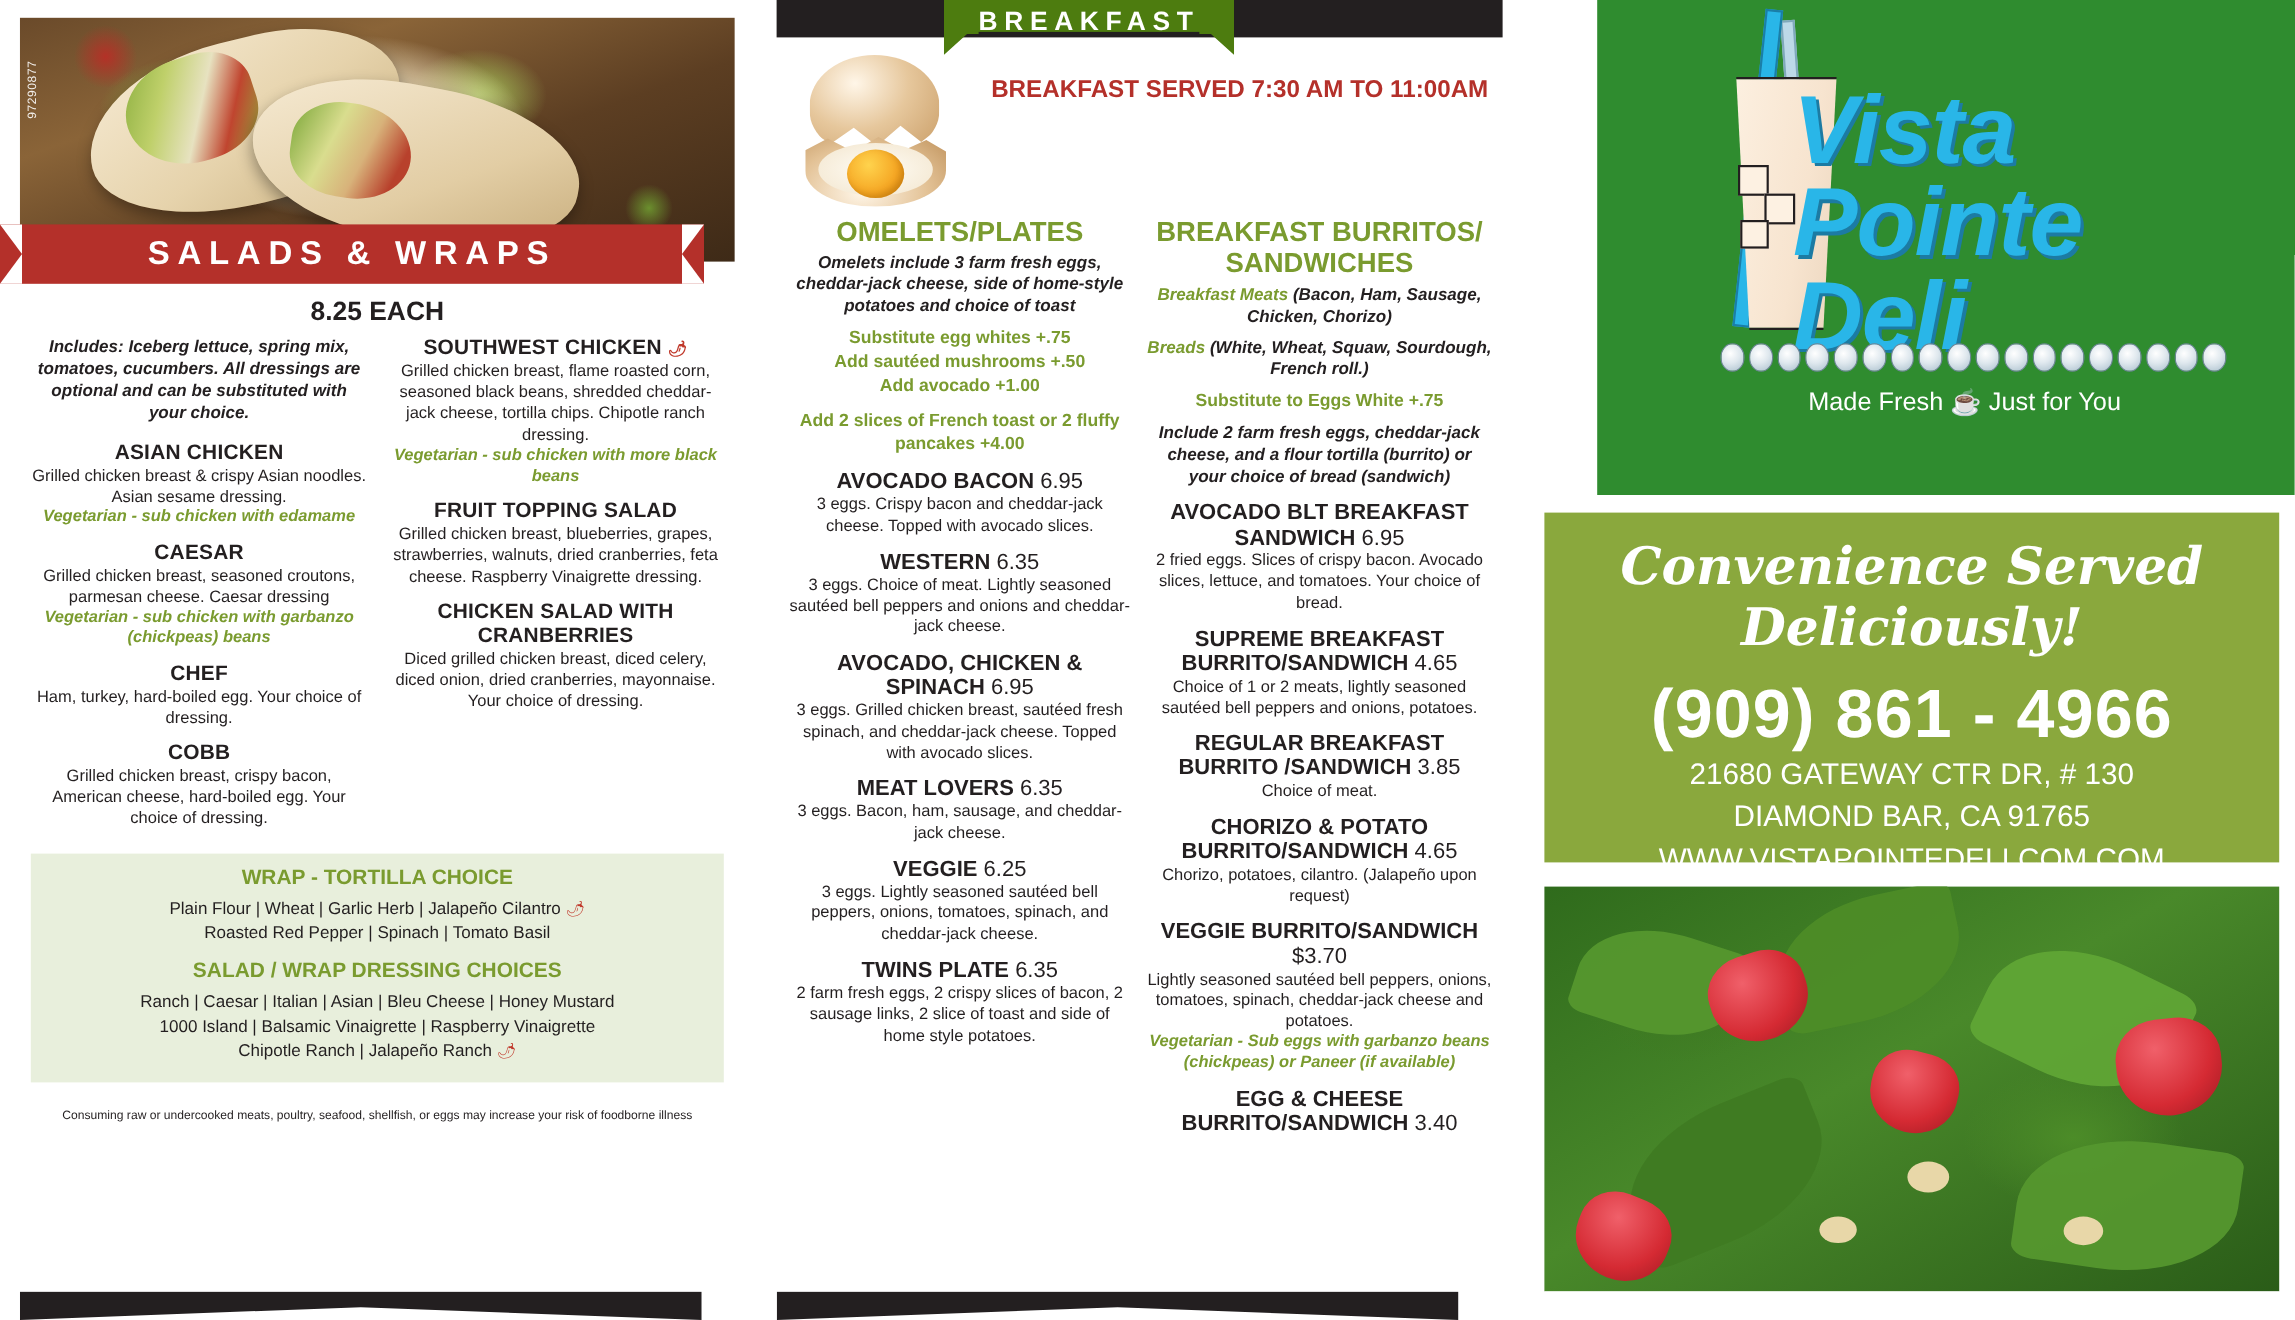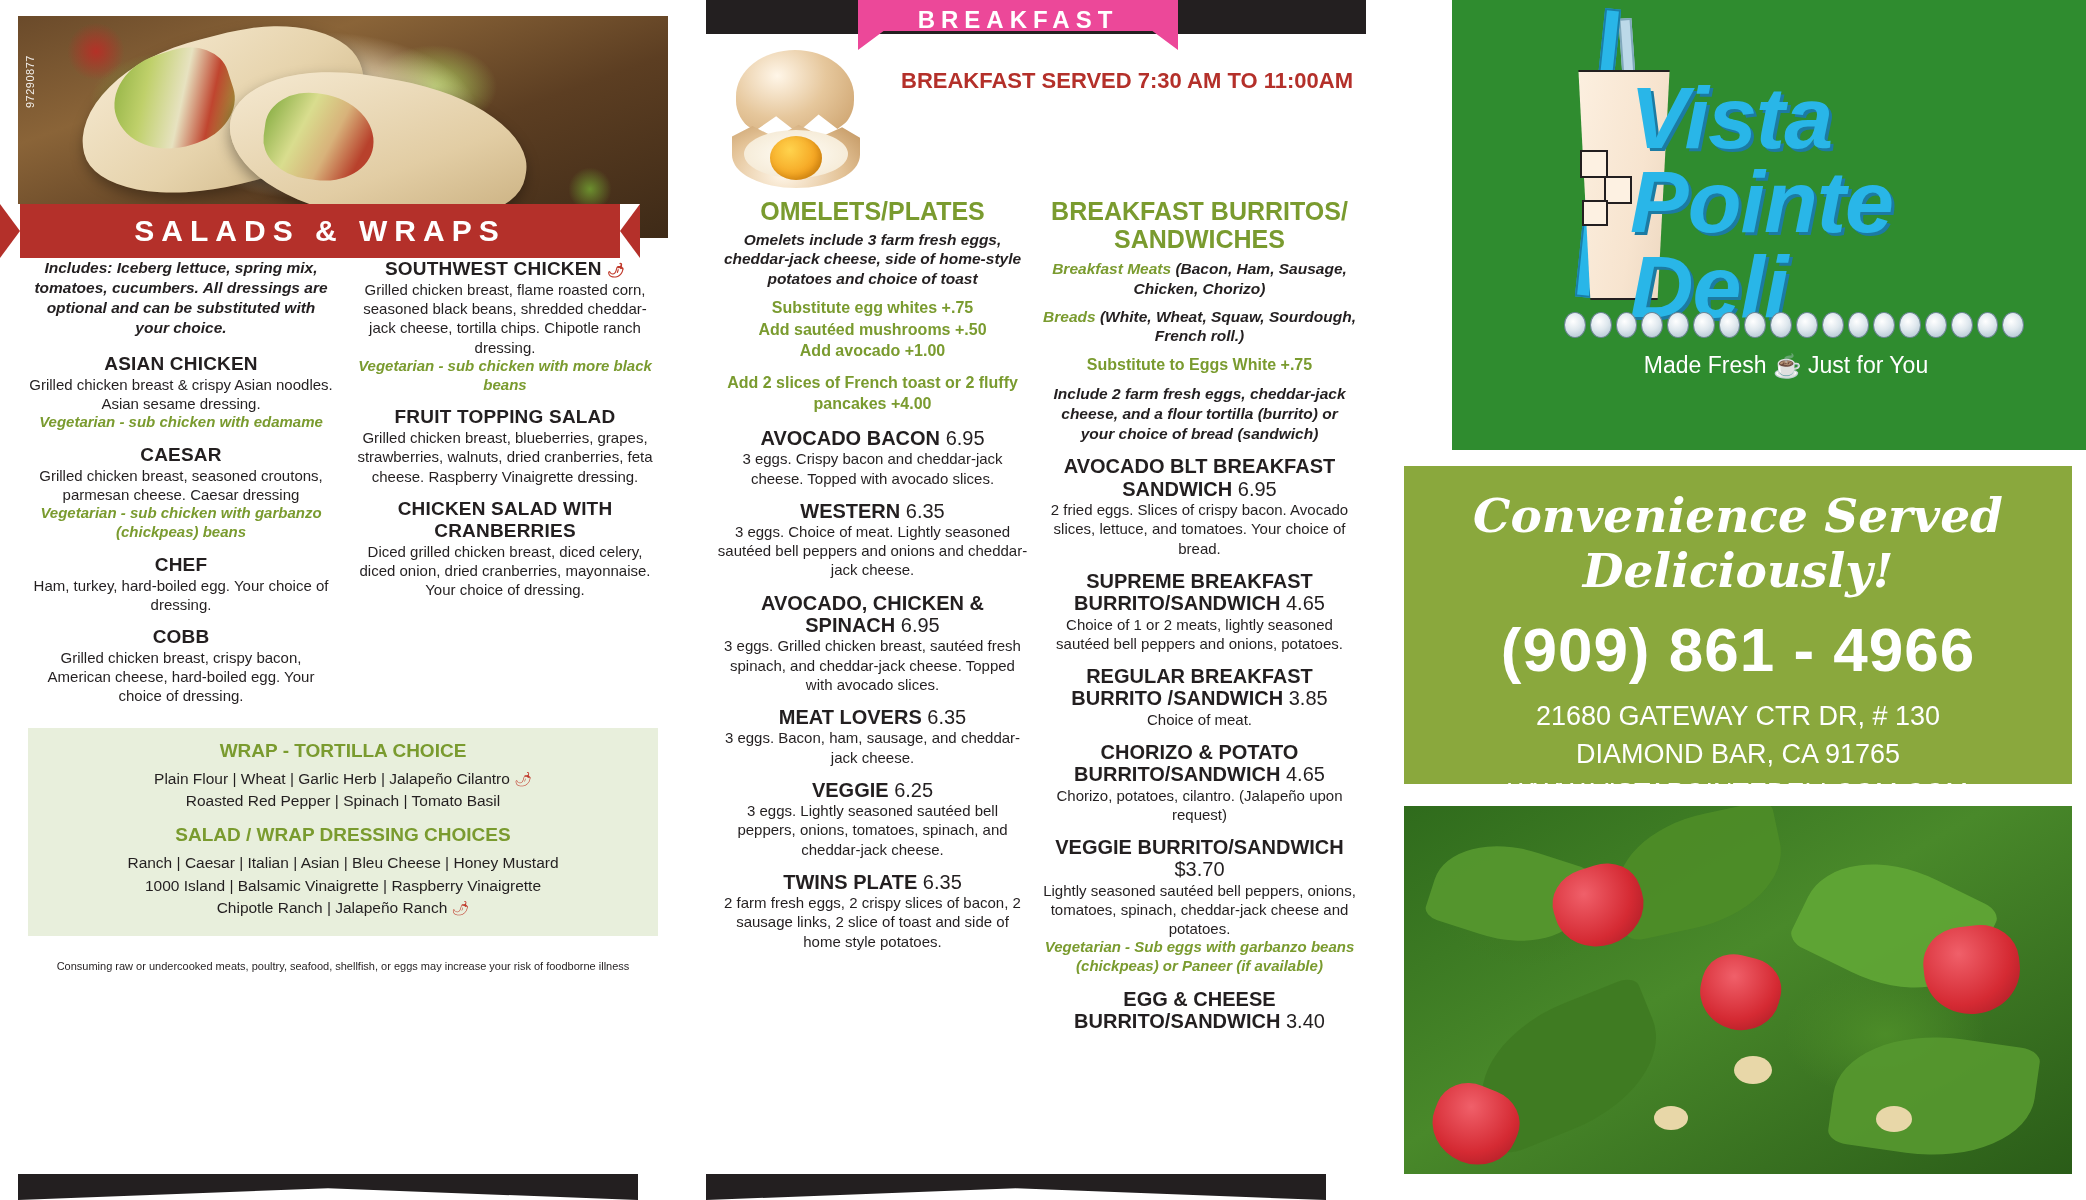--- a/index.html
+++ b/index.html
@@ -109,23 +109,24 @@
   .foot-shape2 {
     position:absolute; left:706px; bottom:0; width:620px; height:26px;
     background:#231f20;
     clip-path: polygon(0 0, 100% 0, 100% 100%, 50% 55%, 0 100%);
   }
 
   
   .panel2 { position:absolute; left:706px; top:0; width:660px; height:1200px; }
   .bk-bar { position:relative; width:660px; height:34px; background:#231f20; }
   .bk-ribbon {
-    position:absolute; left:152px; top:0px; width:320px; height:50px; background:#ec4899;
+    position:absolute; left:152px; top:0px; width:264px; height:50px; background:#4d7c0f;
     display:flex; align-items:center; justify-content:center;
     clip-path: polygon(0 0, 100% 0, 100% 100%, 92% 62%, 8% 62%, 0 100%);
+    text-decoration: underline;
   }
   .bk-ribbon span { color:#fff; font-weight:bold; font-size:24px; letter-spacing:6px; margin-bottom:10px;}
 
   .egg-row { display:flex; align-items:flex-start; margin-top:10px; }
   .egg {
     position:relative; width:170px; height:150px; margin-left:12px; flex:none;
   }
   .egg .top {
     position:absolute; left:18px; top:6px; width:118px; height:92px;
     background: radial-gradient(ellipse at 35% 28%, #fff6e8 0%, #e6c79c 45%, #c79a63 100%);
@@ -208,21 +209,21 @@
 
   .green-box {
     position:absolute; left:0; top:466px; width:668px; height:318px;
     background:#8aa83d; color:#ffffff; text-align:center;
   }
   .script {
     font-family: "DejaVu Serif", serif; font-style:italic; font-size:47px; font-weight:bold;
     margin-top:22px; letter-spacing:0px;
   }
   .phone { font-size:62px; font-weight:bold; margin-top:16px; letter-spacing:1px; }
-  .addr { font-size:27px; line-height:1.42; margin-top:12px; }
+  .addr { font-size:27px; line-height:1.42; margin-top:0; }
 
   .salad-photo {
     position:absolute; left:0; top:806px; width:668px; height:368px; overflow:hidden;
     background:
       radial-gradient(ellipse 120px 80px at 18% 28%, #3f7a22 0%, rgba(63,122,34,0) 72%),
       radial-gradient(ellipse 140px 90px at 72% 62%, #4c8c28 0%, rgba(76,140,40,0) 72%),
       linear-gradient(150deg,#2f6b1c 0%,#49892a 45%,#2a5c18 100%);
   }
   .leaf { position:absolute; background:#55972e; border-radius: 60% 10% 60% 10%; opacity:.95; }
   .straw-b { position:absolute; background: radial-gradient(circle at 38% 30%, #f0606a 0%, #d52a33 60%, #9e1a22 100%); border-radius:45% 45% 55% 55%; }
@@ -245,20 +246,21 @@
       <div class="fill2"></div>
       <div class="photo-code">97290877</div>
     </div>
 
     <div class="banner">
       <div class="notch-l"></div>
       <div class="notch-r"></div>
       <h2>SALADS &amp; WRAPS</h2>
     </div>
 
+    <div class="price-each">8.25 EACH</div>
 
     <div class="cols">
       <div class="col">
         <div class="includes">Includes: Iceberg lettuce, spring mix, tomatoes, cucumbers. All dressings are optional and can be substituted with your choice.</div>
 
         <div class="item">
           <div class="name">ASIAN CHICKEN</div>
           <div class="desc">Grilled chicken breast &amp; crispy Asian noodles. Asian sesame dressing.</div>
           <div class="veg">Vegetarian - sub chicken with edamame</div>
         </div>

